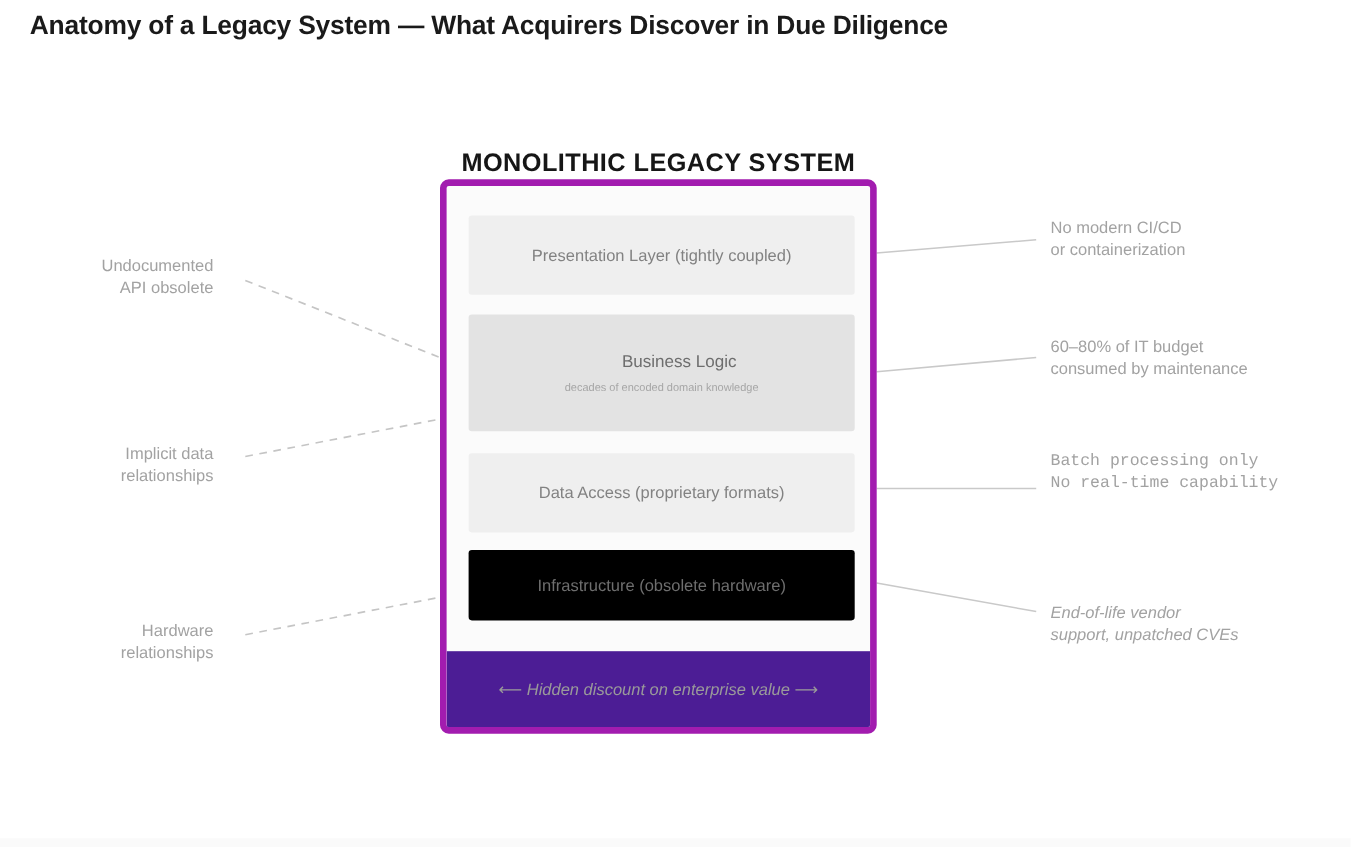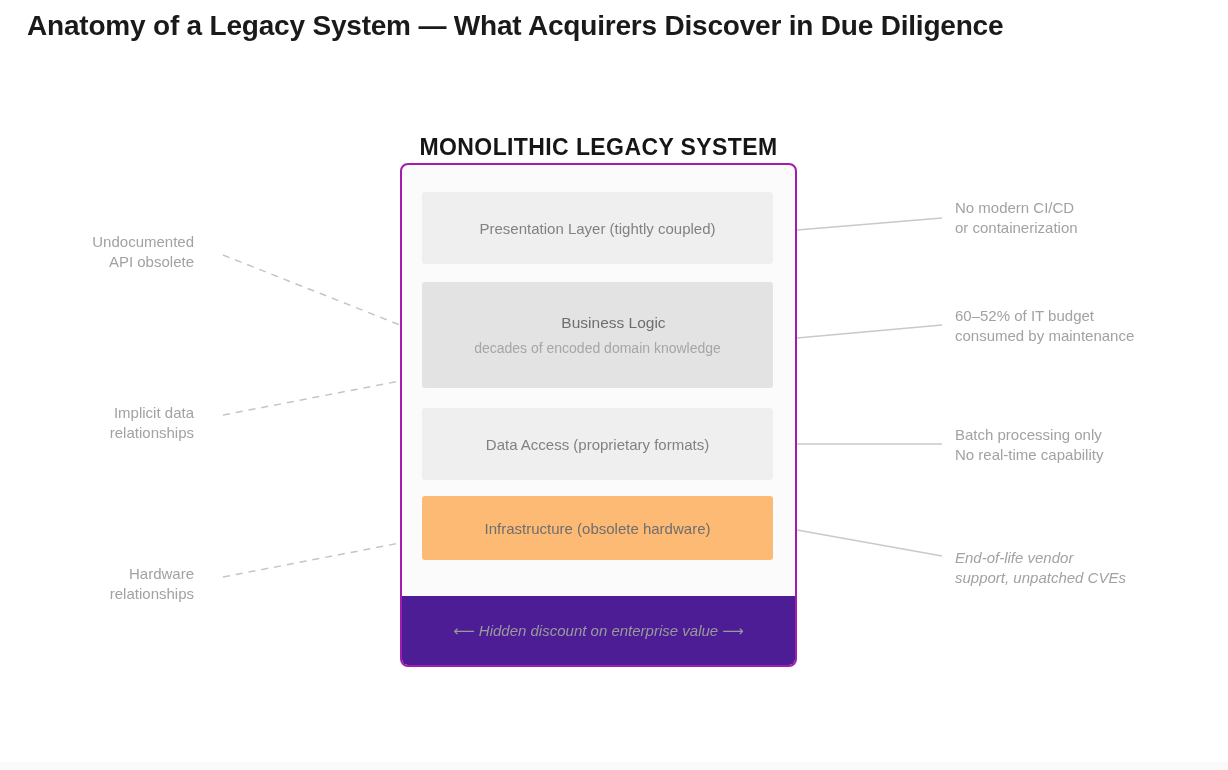--- a/index.html
+++ b/index.html
@@ -9,21 +9,21 @@
     width: 1228px;
     height: 770px;
     background: #ffffff;
     font-family: "Liberation Sans", "DejaVu Sans", sans-serif;
     overflow: hidden;
   }
   .page-title {
     position: absolute;
     left: 27px;
     top: 10px;
-    font-size: 28px;
+    font-size: 24px;
     font-weight: 600;
     letter-spacing: -0.2px;
     color: #1a1a1a;
   }
   .box-header {
     position: absolute;
     left: 400px;
     top: 134px;
     width: 397px;
     text-align: center;
@@ -32,43 +32,43 @@
     letter-spacing: 0.4px;
     color: #161616;
   }
   .monolith-box {
     position: absolute;
     left: 400px;
     top: 163px;
     width: 397px;
     height: 504px;
     background: #fbfbfb;
-    border: 2px solid #a21caf;
+    border: 6px solid #a21caf;
     border-radius: 8px;
     overflow: hidden;
   }
   .layer {
     position: absolute;
     left: 20px;
     width: 351px;
     border-radius: 3px;
     display: flex;
     flex-direction: column;
     align-items: center;
     justify-content: center;
     text-align: center;
   }
   .layer-presentation { top: 27px;  height: 72px;  background: #efefef; }
   .layer-business     { top: 117px; height: 106px; background: #e3e3e3; }
   .layer-data         { top: 243px; height: 72px;  background: #efefef; }
-  .layer-infra        { top: 331px; height: 64px;  background: #fdba74; }
+  .layer-infra        { top: 331px; height: 64px;  background: #000000; }
   .layer-label   { font-size: 15px; color: #828282; }
   .layer-business .layer-label { font-size: 15.5px; color: #6e6e6e; margin-left: 32px; }
   .layer-infra .layer-label    { color: #6e6e6e; }
-  .layer-sublabel { font-size: 14px; color: #a6a6a6; margin-top: 8px; }
+  .layer-sublabel { font-size: 10px; color: #a6a6a6; margin-top: 8px; }
   .box-footer {
     position: absolute;
     left: 0; bottom: 0;
     width: 100%;
     height: 69px;
     background: #4c1d95;
     display: flex;
     align-items: center;
     justify-content: center;
   }
@@ -83,21 +83,21 @@
     line-height: 20px;
     color: #a2a2a2;
   }
   .annotation.left { left: 54px; width: 140px; text-align: right; }
   .annotation.right { left: 955px; text-align: left; }
   .ann-left-0 { top: 232px; }
   .ann-left-1 { top: 403px; }
   .ann-left-2 { top: 564px; }
   .ann-right-0 { top: 198px; }
   .ann-right-1 { top: 306px; }
-  .ann-right-2 { top: 425px; }
+  .ann-right-2 { top: 410px; font-family: Liberation Mono, monospace; }
   .ann-right-3 { top: 548px; font-style: italic; }
   svg.connectors {
     position: absolute;
     left: 0; top: 0;
     width: 1228px;
     height: 770px;
     pointer-events: none;
   }
   .bottom-strip {
     position: absolute;
@@ -153,21 +153,21 @@
 <div class="annotation left ann-left-2">
   <div>Hardware</div>
   <div>relationships</div>
 </div>
 
 <div class="annotation right ann-right-0">
   <div>No modern CI/CD</div>
   <div>or containerization</div>
 </div>
 <div class="annotation right ann-right-1">
-  <div>60–52% of IT budget</div>
+  <div>60–80% of IT budget</div>
   <div>consumed by maintenance</div>
 </div>
 <div class="annotation right ann-right-2">
   <div>Batch processing only</div>
   <div>No real-time capability</div>
 </div>
 <div class="annotation right ann-right-3">
   <div>End-of-life vendor</div>
   <div>support, unpatched CVEs</div>
 </div>

